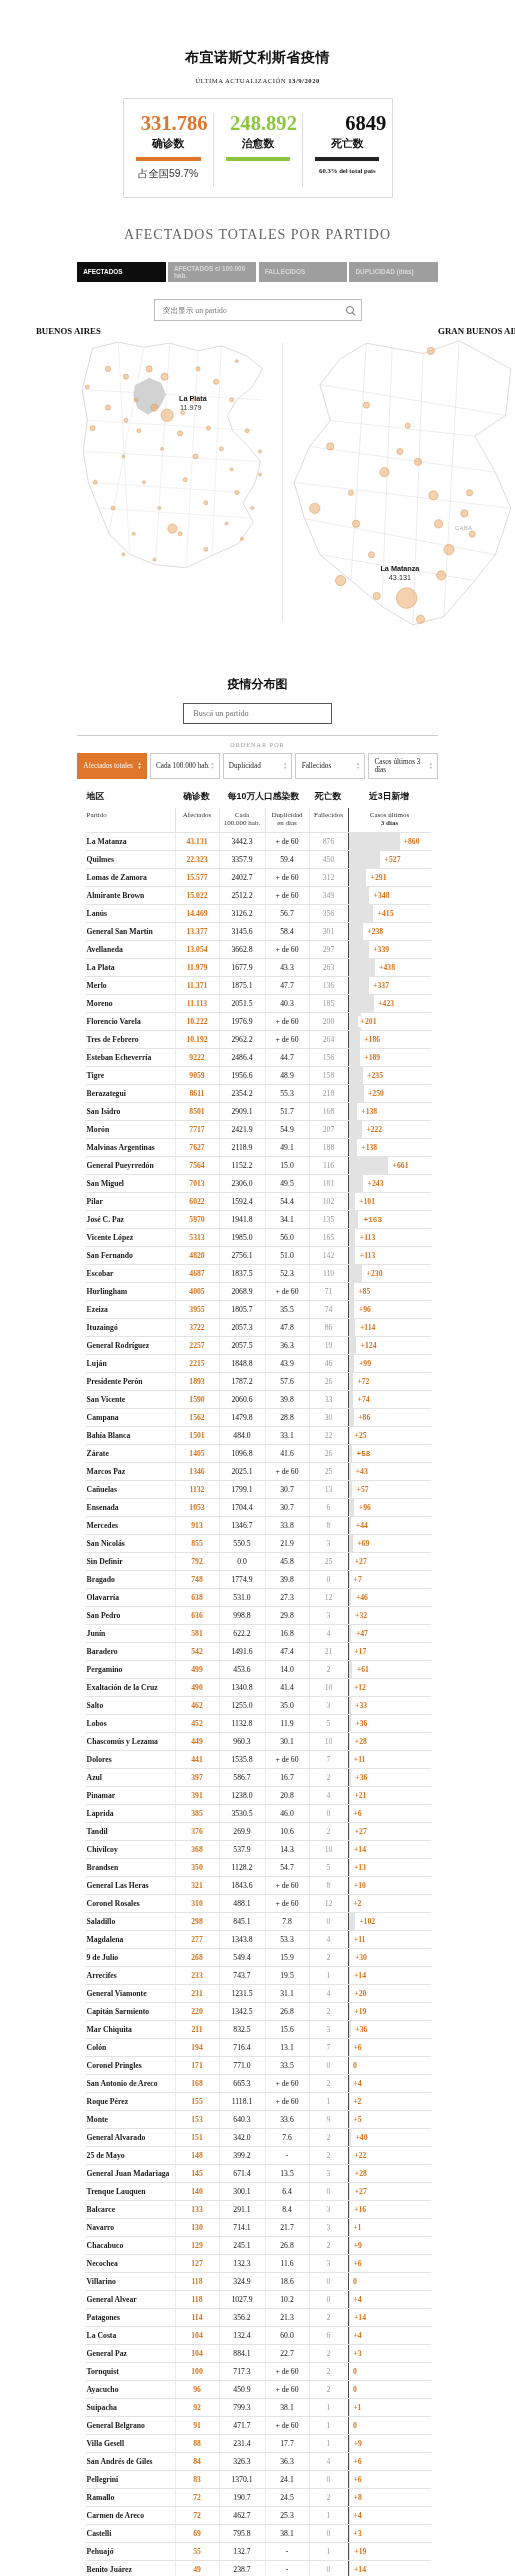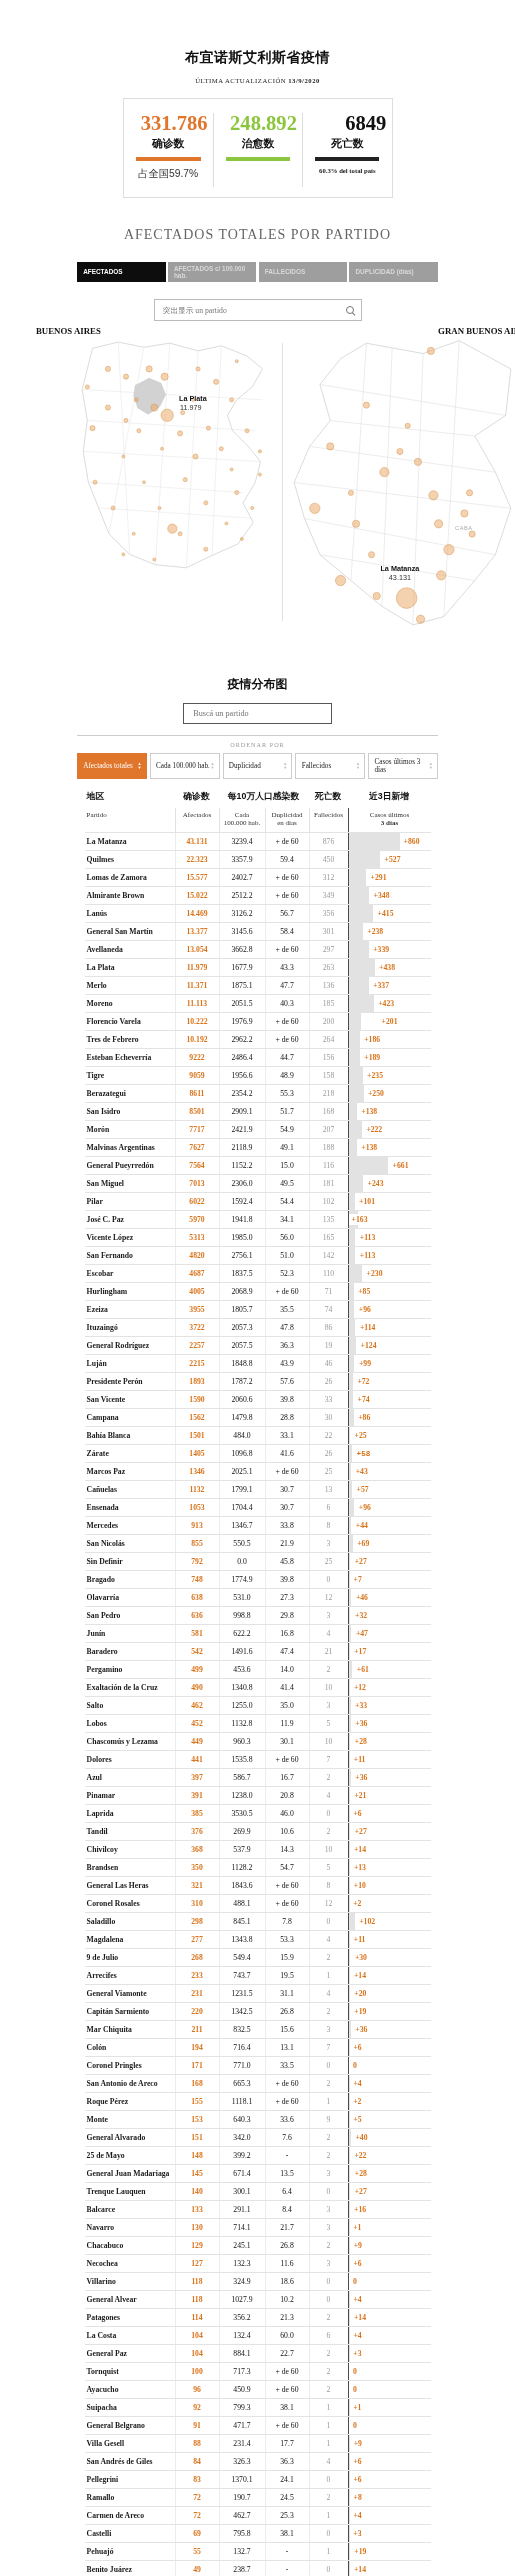--- a/index.html
+++ b/index.html
@@ -321,21 +321,21 @@
       <div class="c2">Afectados</div>
       <div class="c3"><span>Cada</span><br><span>100.000 hab.</span></div>
       <div class="c4"><span>Duplicidad</span><br><span>en días</span></div>
       <div class="c5">Fallecidos</div>
       <div class="c6"><span>Casos últimos</span><br><b>3 días</b></div>
     </div>
     <div id="table-body">
         <div class="grid-cols trow">
           <div class="c1">La Matanza</div>
           <div class="c2">43.131</div>
-          <div class="c3">3239.4</div>
+          <div class="c3">3442.3</div>
           <div class="c4">+ de 60</div>
           <div class="c5">876</div>
           <div class="c6">
             <div class="bar" style="width: 51px;"></div>
             <span class="barlabel" style="margin-left: 52px;">+860</span>
           </div>
         </div>
         <div class="grid-cols trow">
           <div class="c1">Quilmes</div>
           <div class="c2">22.323</div>
@@ -436,21 +436,21 @@
           </div>
         </div>
         <div class="grid-cols trow">
           <div class="c1">Florencio Varela</div>
           <div class="c2">10.222</div>
           <div class="c3">1976.9</div>
           <div class="c4">+ de 60</div>
           <div class="c5">200</div>
           <div class="c6">
             <div class="bar" style="width: 12px;"></div>
-            <span class="barlabel" style="margin-left: 30px;">+201</span>
+            <span class="barlabel" style="margin-left: 9px;">+201</span>
           </div>
         </div>
         <div class="grid-cols trow">
           <div class="c1">Tres de Febrero</div>
           <div class="c2">10.192</div>
           <div class="c3">2962.2</div>
           <div class="c4">+ de 60</div>
           <div class="c5">264</div>
           <div class="c6">
             <div class="bar" style="width: 11px;"></div>
@@ -557,21 +557,21 @@
           </div>
         </div>
         <div class="grid-cols trow">
           <div class="c1">José C. Paz</div>
           <div class="c2">5970</div>
           <div class="c3">1941.8</div>
           <div class="c4">34.1</div>
           <div class="c5">135</div>
           <div class="c6">
             <div class="bar" style="width: 9.6px;"></div>
-            <span class="barlabel" style="margin-left: 0;">+163</span>
+            <span class="barlabel" style="margin-left: 12px; font-family: Liberation Mono, monospace;">+163</span>
           </div>
         </div>
         <div class="grid-cols trow">
           <div class="c1">Vicente López</div>
           <div class="c2">5313</div>
           <div class="c3">1985.0</div>
           <div class="c4">56.0</div>
           <div class="c5">165</div>
           <div class="c6">
             <div class="bar" style="width: 6.7px;"></div>

